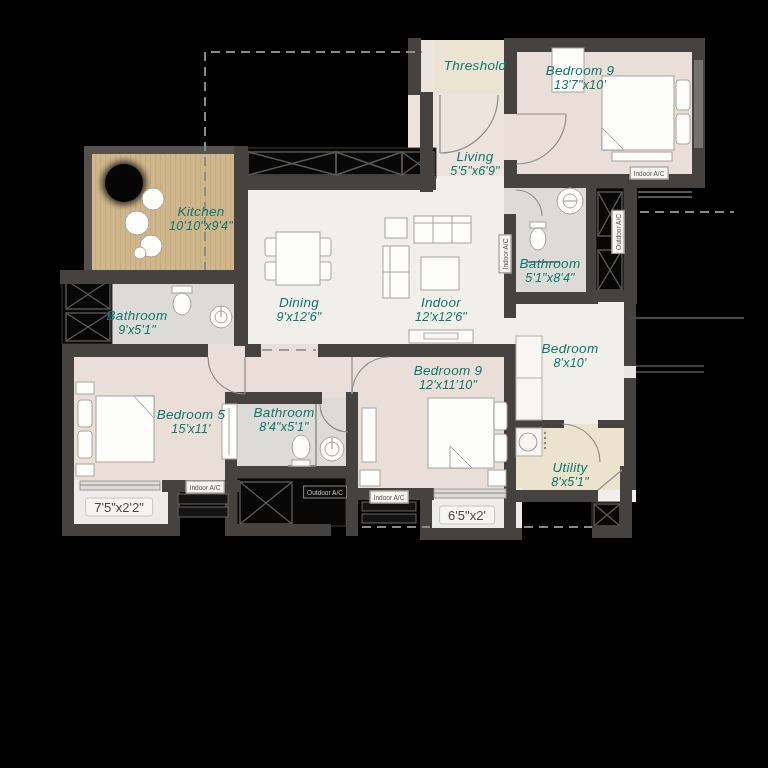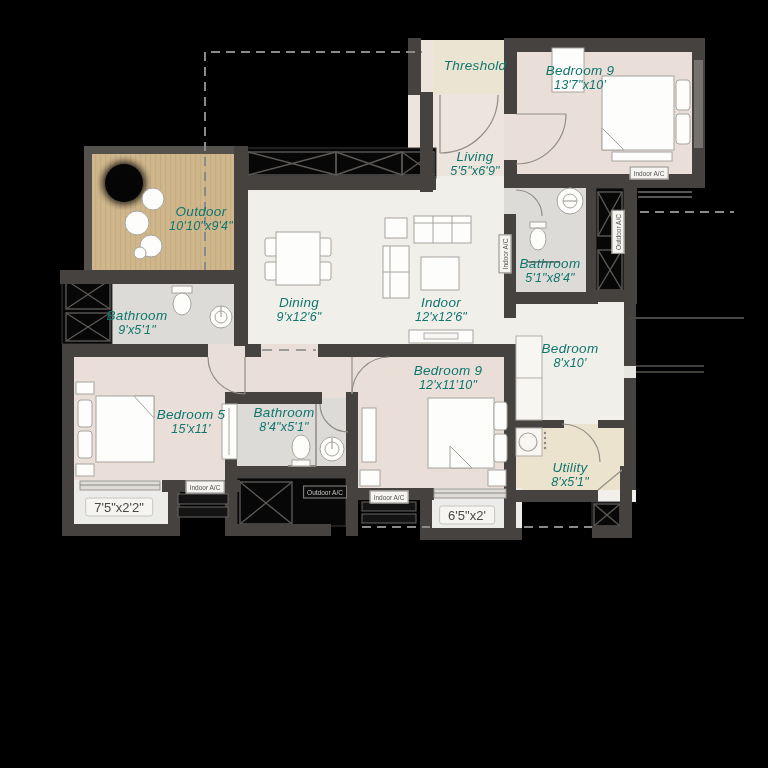--- a/index.html
+++ b/index.html
@@ -296,21 +296,21 @@
 
   <g>
     <rect x="178" y="494" width="50" height="10" class="unit"></rect>
     <rect x="178" y="507" width="50" height="10" class="unit"></rect>
     <rect x="362" y="502" width="54" height="9" class="unit"></rect>
     <rect x="362" y="514" width="54" height="9" class="unit"></rect>
   </g>
 </svg>
 
 <div class="lbl" style="left:201px;top:219px">
-  <span class="nm">Outdoor</span>
+  <span class="nm">Kitchen</span>
   <span class="dm">10'10"x9'4"</span>
 </div>
 <div class="lbl" style="left:475px;top:66px">
   <span class="nm">Threshold</span>
 </div>
 <div class="lbl" style="left:580px;top:78px">
   <span class="nm">Bedroom 9</span>
   <span class="dm">13'7"x10'</span>
 </div>
 <div class="lbl" style="left:475px;top:164px">

